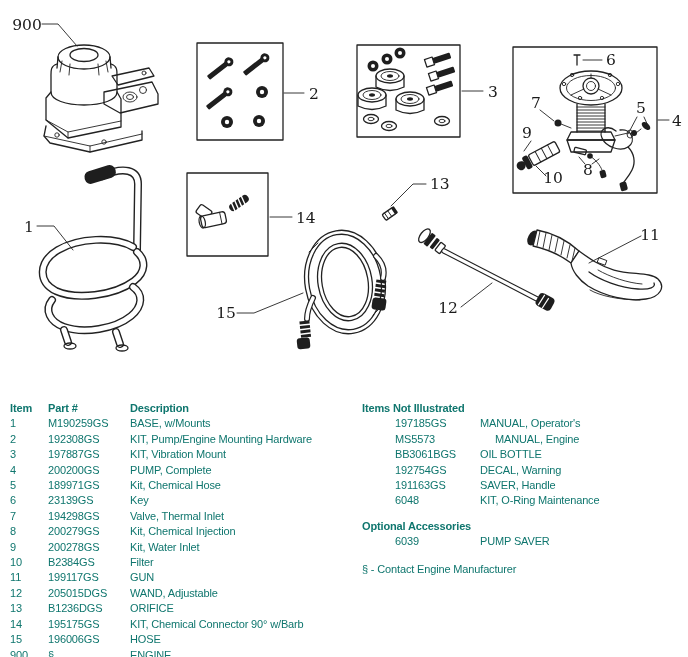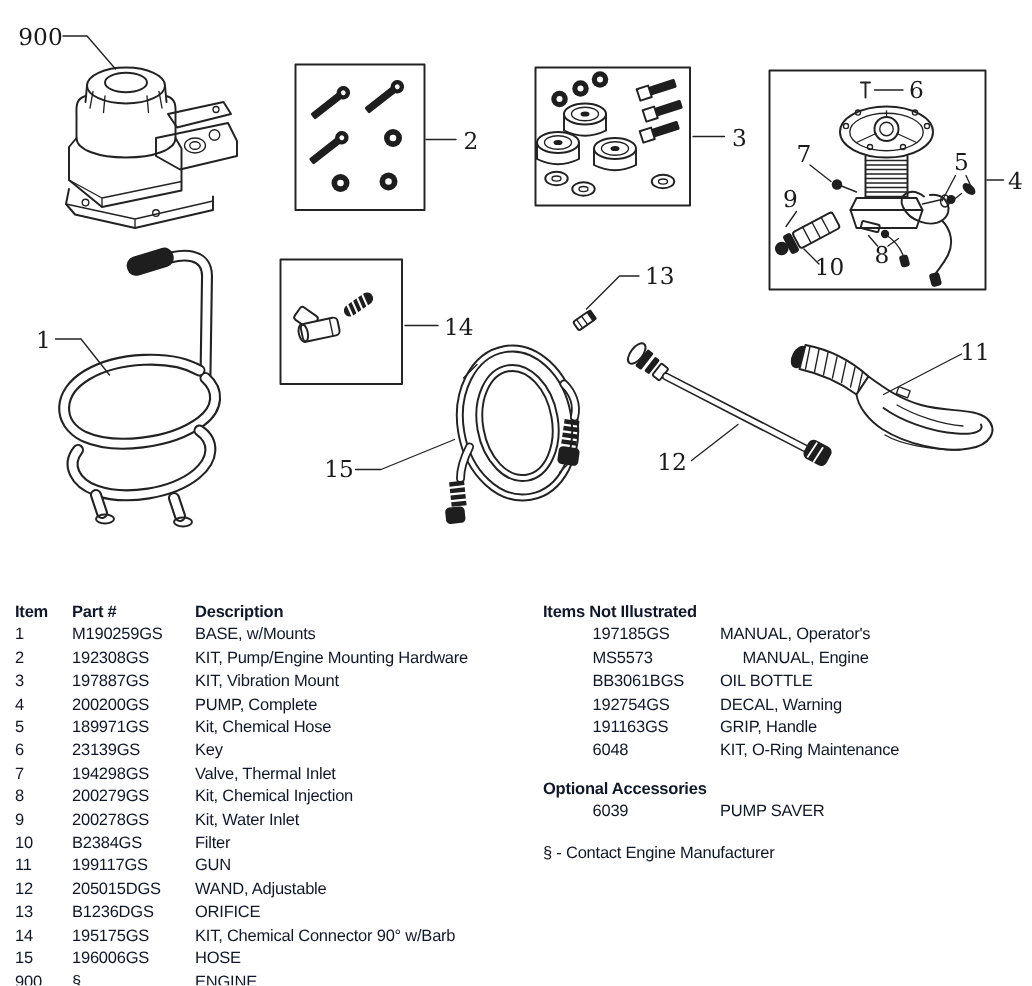--- a/index.html
+++ b/index.html
@@ -1,17 +1,17 @@
 <!DOCTYPE html>
 <html><head>
 <meta charset="utf-8">
 <style>
   html,body{margin:0;padding:0;background:#fff}
   .page{position:relative;width:688px;height:657px;background:#fff;overflow:hidden;
-        font-family:"Liberation Sans",sans-serif;color:#0f172a}
+        font-family:"Liberation Sans",sans-serif;color:#0f766e}
   
   svg{position:absolute;left:0;top:0}
   .ln{fill:none;stroke:#222;stroke-width:1.3;stroke-linecap:round;stroke-linejoin:round}
   .ln2{fill:none;stroke:#222;stroke-width:0.9;stroke-linecap:round;stroke-linejoin:round}
   .lnf{fill:#fff;stroke:#222;stroke-width:1.3;stroke-linecap:round;stroke-linejoin:round}
   .fl{fill:#1e1e1e;stroke:none}
   .tube{fill:none;stroke:#222;stroke-width:8;stroke-linecap:round;stroke-linejoin:round}
   .tubein{fill:none;stroke:#fff;stroke-width:5.2;stroke-linecap:round;stroke-linejoin:round}
   .tubeS{fill:none;stroke:#222;stroke-width:6;stroke-linecap:round}
   .tubeSin{fill:none;stroke:#fff;stroke-width:3.6;stroke-linecap:round}
@@ -487,21 +487,21 @@
     <span class="c-desc">OIL BOTTLE</span>
   </div>
 
   <div class="kvrow">
     <span class="c-part">192754GS</span>
     <span class="c-desc">DECAL, Warning</span>
   </div>
 
   <div class="kvrow">
     <span class="c-part">191163GS</span>
-    <span class="c-desc">GRIP, Handle</span>
+    <span class="c-desc">SAVER, Handle</span>
   </div>
 
   <div class="kvrow">
     <span class="c-part">6048</span>
     <span class="c-desc">KIT, O-Ring Maintenance</span>
   </div>
 </div>
 
     <div class="oa-block">
       <div class="sec-title">Optional Accessories</div>

